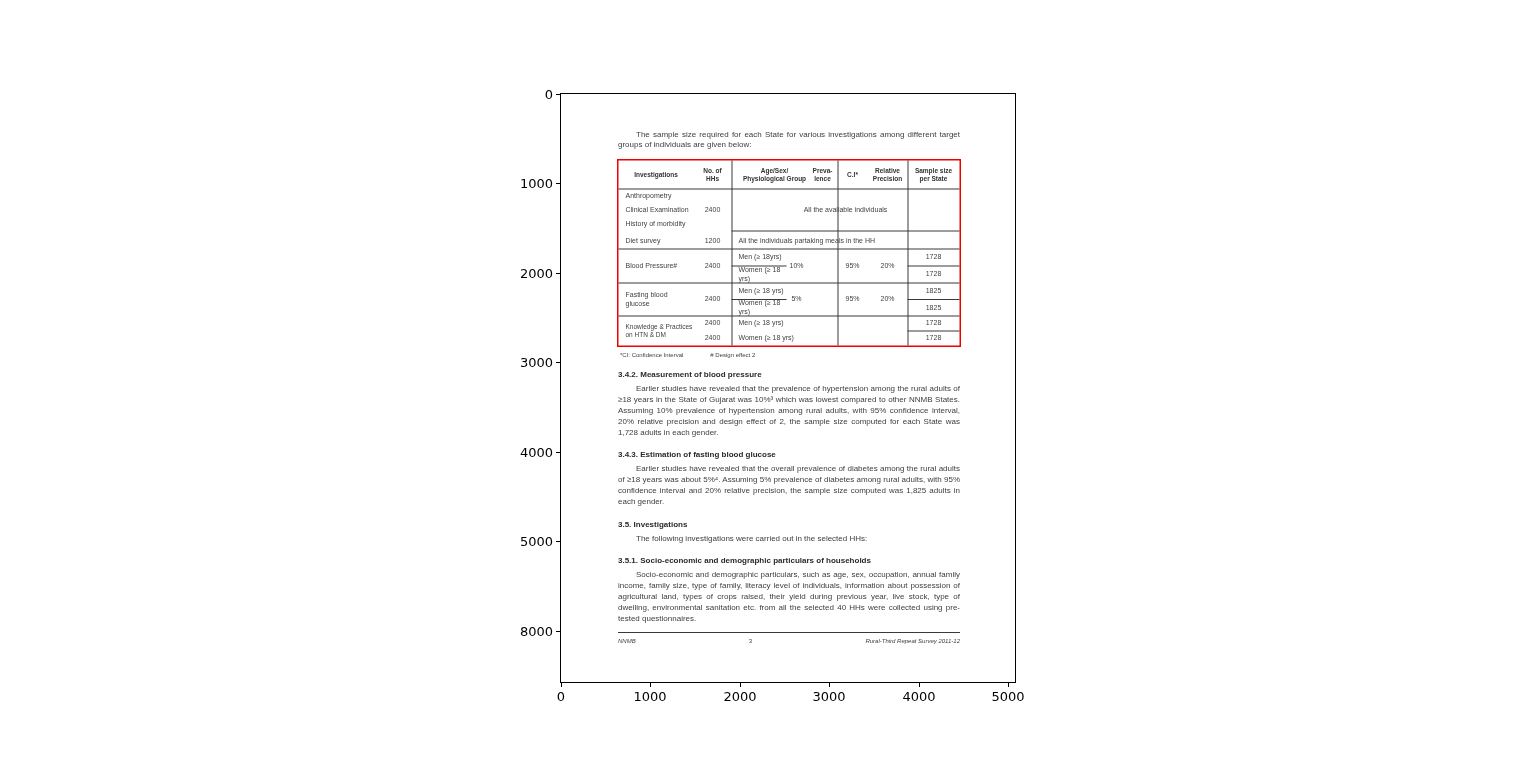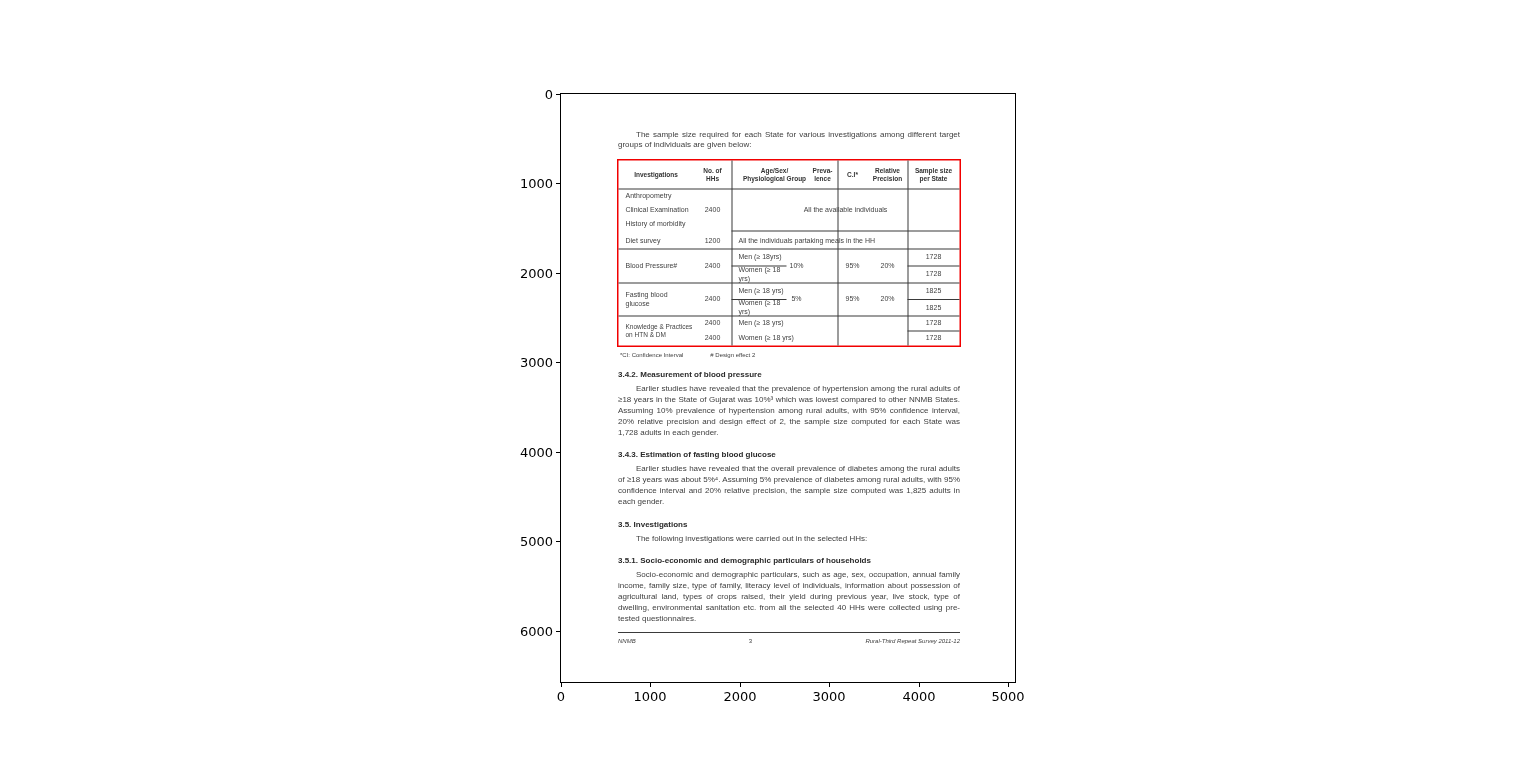--- a/index.html
+++ b/index.html
@@ -50,21 +50,21 @@
     <div class="ytick" style="top:268px"></div>
     <div class="ytick" style="top:358px"></div>
     <div class="ytick" style="top:447px"></div>
     <div class="ytick" style="top:537px"></div>
     <div class="ytick-label" style="top:0px">0</div>
     <div class="ytick-label" style="top:89px">1000</div>
     <div class="ytick-label" style="top:179px">2000</div>
     <div class="ytick-label" style="top:268px">3000</div>
     <div class="ytick-label" style="top:358px">4000</div>
     <div class="ytick-label" style="top:447px">5000</div>
-    <div class="ytick-label" style="top:537px">6000</div>
+    <div class="ytick-label" style="top:537px">8000</div>
 
     <div class="xtick" style="left:0px"></div>
     <div class="xtick" style="left:89px"></div>
     <div class="xtick" style="left:179px"></div>
     <div class="xtick" style="left:268px"></div>
     <div class="xtick" style="left:358px"></div>
     <div class="xtick" style="left:447px"></div>
     <div class="xtick-label" style="left:0px">0</div>
     <div class="xtick-label" style="left:89px">1000</div>
     <div class="xtick-label" style="left:179px">2000</div>

